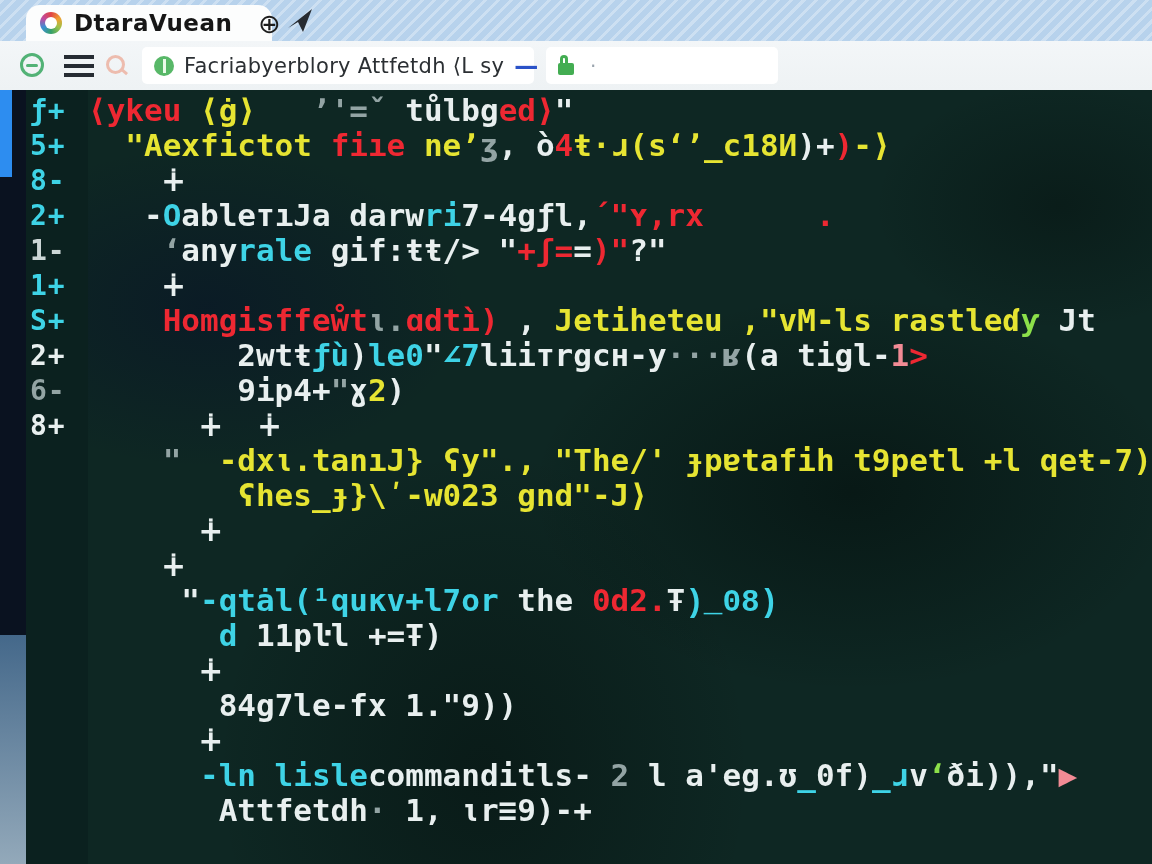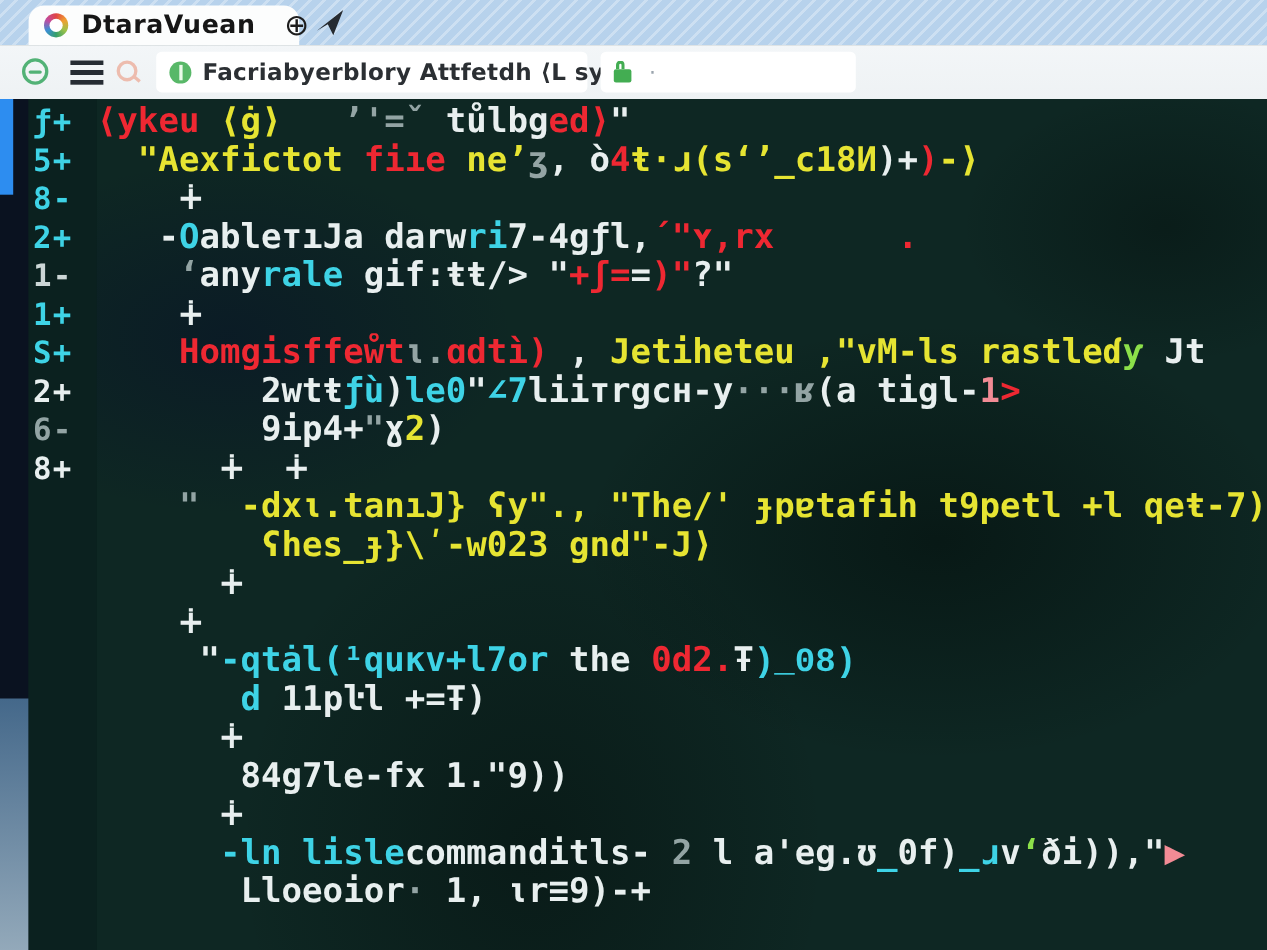--- a/index.html
+++ b/index.html
@@ -26,21 +26,21 @@
   .globe::after{content:"";position:absolute;left:3px;right:3px;top:8px;height:3px;background:#52b276;border-radius:2px;}
   .menu{left:64px;top:14px;width:30px;height:22px;position:absolute;
     background:repeating-linear-gradient(#262c33 0 4px,rgba(0,0,0,0) 4px 9px);}
   .magnifier{left:106px;top:14px;width:13px;height:13px;border:3px solid #edbcae;border-radius:50%;position:absolute;}
   .magnifier::after{content:"";position:absolute;left:11px;top:12px;width:8px;height:3px;background:#edbcae;transform:rotate(40deg);}
   .pill{position:absolute;top:6px;height:37px;background:#fff;border-radius:5px;display:flex;align-items:center;gap:10px;padding:0 12px;box-sizing:border-box;}
   .pill1{left:142px;width:392px;}
   .pill2{left:546px;width:232px;}
   .info-ic{width:20px;height:20px;border-radius:50%;background:#58b868;position:relative;flex:none;}
   .info-ic::after{content:"";position:absolute;left:9px;top:3px;width:2.5px;height:14px;background:#eafbe9;}
-  .addr{font-size:21px;font-weight:700;color:#2b2f33;white-space:nowrap;letter-spacing:.3px;}
+  .addr{font-size:21px;font-weight:400;color:#2b2f33;white-space:nowrap;letter-spacing:.3px;}
   .dash{color:#2a52c8;font-weight:700;font-size:24px;margin-left:auto;}
   .lock{width:16px;height:12px;background:#43ad52;border-radius:2px;position:relative;flex:none;margin-top:6px;}
   .lock::before{content:"";position:absolute;left:2px;top:-8px;width:8px;height:8px;border:3px solid #43ad52;border-bottom:none;border-radius:6px 6px 0 0;box-sizing:border-box;}
   .addr2{font-size:21px;font-weight:600;color:#5a6570;white-space:nowrap;}
   .tiny-dot{color:#9aa4ad;font-size:20px;margin-left:6px;}
 
   
   .editor{position:absolute;left:0;top:90px;width:1152px;height:774px;
     background:
       radial-gradient(420px 260px at 18% 28%,rgba(8,18,40,.55),rgba(0,0,0,0) 62%),
@@ -172,18 +172,18 @@
         <div class="row">
           <div class="gut"></div>
           <div class="code" style="padding-left: 6ch;"><span style="color: rgb(232, 239, 239);">∔</span></div>
         </div>
         <div class="row">
           <div class="gut"></div>
           <div class="code" style="padding-left: 6ch;"><span style="color: rgb(62, 211, 230);">-ln lisle</span><span style="color: rgb(232, 239, 239);">commanditls- </span><span style="color: rgb(147, 164, 164);">2</span><span style="color: rgb(232, 239, 239);"> l a'eg.ʊ</span><span style="color: rgb(62, 211, 230);">_</span><span style="color: rgb(232, 239, 239);">0f)</span><span style="color: rgb(62, 211, 230);">_ɹ</span><span style="color: rgb(232, 239, 239);">v</span><span style="color: rgb(140, 224, 74);">ʻ</span><span style="color: rgb(232, 239, 239);">ði)),"</span><span style="color: rgb(242, 139, 149);">▶</span></div>
         </div>
         <div class="row">
           <div class="gut"></div>
-          <div class="code" style="padding-left: 7ch;"><span style="color: rgb(232, 239, 239);">Lloeoior</span><span style="color: rgb(147, 164, 164);">·</span><span style="color: rgb(232, 239, 239);"> 1, ιr≡9)-+</span></div>
+          <div class="code" style="padding-left: 7ch;"><span style="color: rgb(232, 239, 239);">Attfetdh</span><span style="color: rgb(147, 164, 164);">·</span><span style="color: rgb(232, 239, 239);"> 1, ιr≡9)-+</span></div>
         </div>
       </div>
   </div>
 
 </div>
 
 </body></html>

